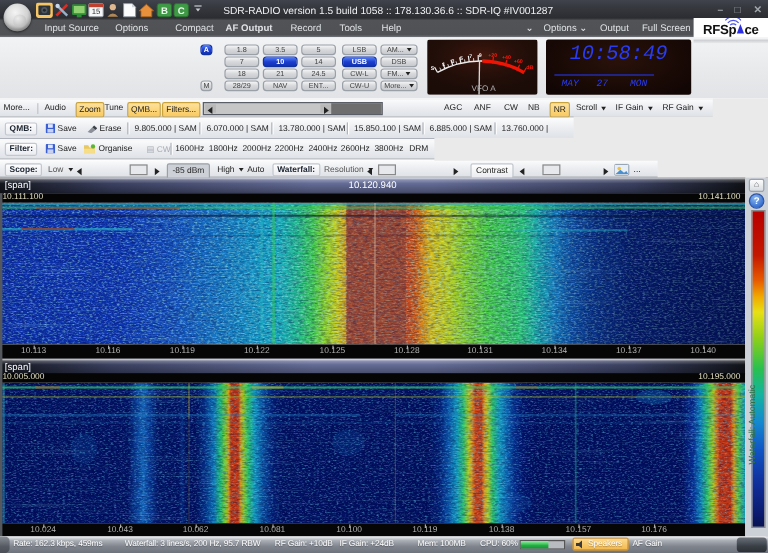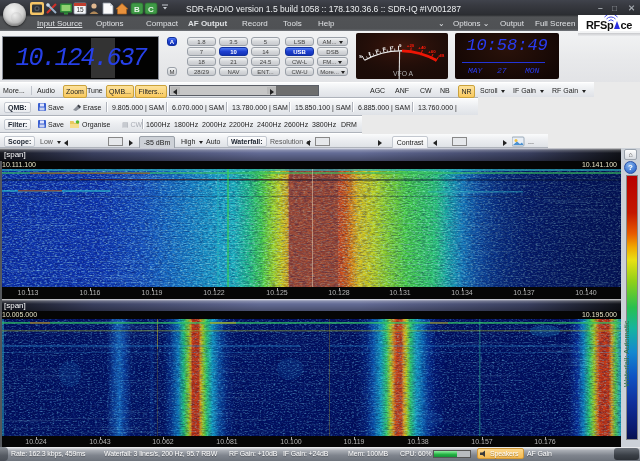--- a/index.html
+++ b/index.html
@@ -110,21 +110,21 @@
         <rect x="1" y="1" width="12" height="11" rx="2" fill="#3f9a46" stroke="#2c7030" stroke-width="0.8"></rect>
           <text x="7" y="10" font-size="8" font-weight="bold" text-anchor="middle" fill="#eaf6ea" font-family="Liberation Sans">C</text>
       </g>
       <path d="M133 5 L137 5 L135 7.5 Z" fill="#c8ccd2"></path>
         <rect x="132" y="2.5" width="6" height="1" fill="#c8ccd2"></rect>
     </svg>
     <div id="title">SDR-RADIO version 1.5 build 1058 :: 178.130.36.6 :: SDR-IQ #IV001287</div>
     <div class="winbtn" style="left:598px;">–</div>
     <div class="winbtn" style="left:612px;">□</div>
     <div class="winbtn" style="left:628px;">✕</div>
-    <div class="menu" style="left:37px;text-decoration:underline;">Input Source</div>
+    <div class="menu" style="left:37px;">Input Source</div>
     <div class="menu" style="left:96px;">Options</div>
     <div class="menu" style="left:146px;">Compact</div>
     <div class="menu" style="left:188px;font-weight:bold;">AF Output</div>
     <div class="menu" style="left:242px;">Record</div>
     <div class="menu" style="left:283px;">Tools</div>
     <div class="menu" style="left:318px;">Help</div>
     <div class="menu" style="left:438px;">⌄</div>
     <div class="menu" style="left:453px;">Options ⌄</div>
     <div class="menu" style="left:500px;">Output</div>
     <div class="menu" style="left:535px;">Full Screen</div>
@@ -132,24 +132,20 @@
       <g fill="none" stroke="#4a50e8" stroke-width="1">
             <path d="M4.5 6 A 3.5 3.5 0 0 1 9.5 6"></path>
             <path d="M2.5 4 A 6 6 0 0 1 11.5 4"></path>
             <path d="M0.5 2 A 8.5 8.5 0 0 1 13.5 2"></path>
           </g>
         </svg></div>
   </div>
 
   <div class="abs" style="left:578px;top:33px;width:62px;height:3px;background:linear-gradient(#c8c9cc,#e9eaec);z-index:5;"></div>
   <div id="ribbon">
-    <div id="lcd">
-      <div id="lcdcur"></div>
-      <div id="freq">10.124.637</div>
-    </div>
     <div class="bb bbsel" style="left:167px;top:6px;width:10px;">A</div>
     <div class="bb" style="left:167px;top:36px;width:10px;">M</div>
     <div class="bb" style="left:187px;top:6px;width:29px;">1.8</div>
     <div class="bb" style="left:219px;top:6px;width:29px;">3.5</div>
     <div class="bb" style="left:251px;top:6px;width:29px;">5</div>
     <div class="bb" style="left:187px;top:16px;width:29px;">7</div>
     <div class="bb bbsel" style="left:219px;top:16px;width:29px;">10</div>
     <div class="bb" style="left:251px;top:16px;width:29px;">14</div>
     <div class="bb" style="left:187px;top:26px;width:29px;">18</div>
     <div class="bb" style="left:219px;top:26px;width:29px;">21</div>
@@ -203,23 +199,23 @@
         </g>
       <g fill="#ff1a0a" font-size="4.4" font-weight="bold" text-anchor="middle" font-family="Liberation Sans">
           <text x="54.6" y="14.4">+20</text>
           <text x="66.1" y="15.9">+40</text>
           <text x="75.9" y="19.7">+60</text>
           <text x="85.5" y="24.2">dB</text>
         </g>
       <line x1="43.6" y1="18.3" x2="43.2" y2="46" stroke="#d8d8d8" stroke-width="1.1"></line>
       <text x="47" y="42.5" fill="#b0b0b0" font-size="6.8" text-anchor="middle" font-family="Liberation Sans">VFO A</text>
     </svg>
-    <div id="clock" class="abs" style="left:455px;top:2px;width:104px;height:46px;border-radius:2px;
+    <div id="clock" class="abs" style="left:455px;top:2px;width:77px;height:46px;border-radius:2px;
          background:radial-gradient(ellipse at 50% 35%, #2a120a, #120604 85%);
-         font-family:'Liberation Mono',monospace;font-style:italic;color:#2a3cf2;">
+         font-family:'Liberation Mono',monospace;font-style:italic;color:#2a3cf2;padding-left:44px;">
       <div style="position:absolute;left:0;top:3px;width:100%;text-align:center;font-size:17px;letter-spacing:0;">10:58:49</div>
       <div style="position:absolute;left:7px;top:29px;width:83px;height:1px;background:#2334d8;"></div>
       <div style="position:absolute;left:13px;top:33px;font-size:8px;">MAY</div>
       <div style="position:absolute;left:42px;top:33px;font-size:8px;">27</div>
       <div style="position:absolute;left:70px;top:33px;font-size:8px;">MON</div>
     </div>
   </div>
 
   <div class="trow" id="row1" style="top:82px;height:16px;">
     <span class="tbtn" style="left:3px;top:4px;">More...</span>
@@ -323,20 +319,21 @@
     <span class="tbtn" style="left:528px;top:4px;">...</span>
   </div>
 
   <div class="abs" style="left:594px;top:82px;width:46px;height:16px;background:#eaeaea;"></div>
   <div class="abs" style="left:478px;top:97px;width:162px;height:20px;background:#eaeaea;"></div>
   <div class="abs" style="left:362px;top:115px;width:278px;height:19px;background:#eaeaea;"></div>
   <div class="abs" style="left:548px;top:132px;width:92px;height:17px;background:#eaeaea;"></div>
 
   <div class="spanbar" style="top:148px;">
     <span style="position:absolute;left:4px;top:2px;">[span]</span>
+    <span style="position:absolute;left:0;width:621px;text-align:center;top:2px;">10.120.940</span>
   </div>
   <div class="subbar" style="top:161px;">
     <span style="position:absolute;left:2px;top:0;">10.111.100</span>
     <span style="position:absolute;right:4px;top:0;">10.141.100</span>
   </div>
   <svg class="abs" style="left:0;top:169px;" width="621" height="118" viewBox="0 0 621 118">
     <defs>
       <linearGradient id="g1" x1="0" y1="0" x2="1" y2="0">
         <stop offset="0.000" stop-color="#0c30aa"></stop>
         <stop offset="0.160" stop-color="#0e36b2"></stop>

